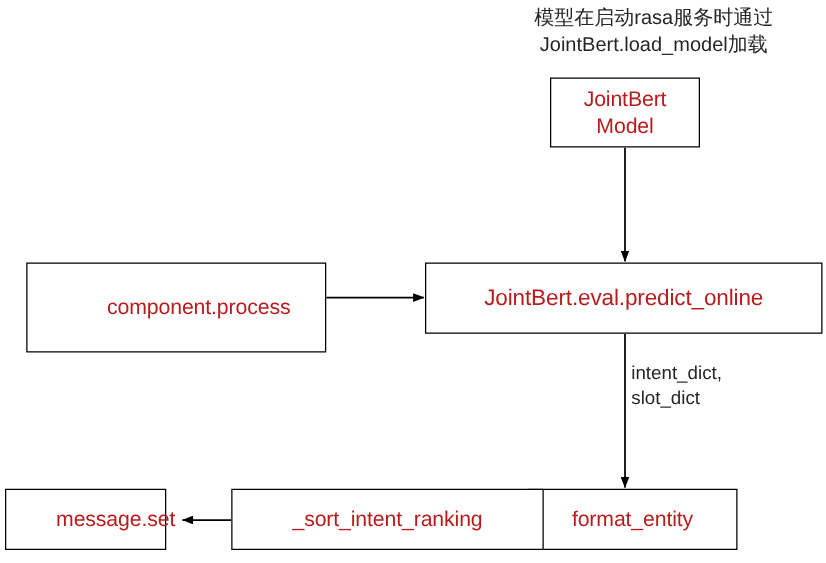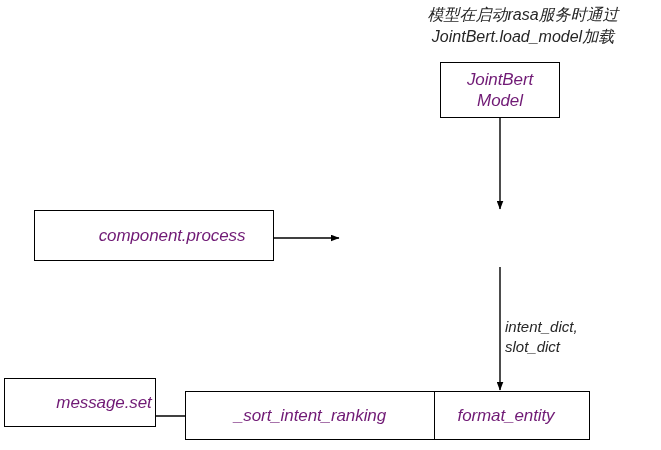--- a/index.html
+++ b/index.html
@@ -11,40 +11,39 @@
     width: 661px;
     height: 450px;
     font-family: "Liberation Sans", "DejaVu Sans", sans-serif;
     color: #1a1a1a;
     overflow: hidden;
   }
   #canvas {
     position: relative;
     width: 661px;
     height: 450px;
-    font-style: italic;
   }
   #edges {
     position: absolute;
     left: 0;
     top: 0;
     width: 661px;
     height: 450px;
     pointer-events: none;
   }
   .node {
     position: absolute;
     box-sizing: border-box;
     border: 1.4px solid #000000;
     background: #ffffff;
     display: flex;
     align-items: center;
     justify-content: center;
     text-align: center;
-    color: #701a75;
+    color: #b91c1c;
     font-size: 17px;
     line-height: 1.25;
     white-space: pre-line;
     letter-spacing: -0.1px;
     z-index: 2;
   }
   .edge-label {
     position: absolute;
     color: #262626;
     font-size: 15px;
@@ -58,30 +57,30 @@
     color: #262626;
     font-size: 16px;
     line-height: 1.35;
     text-align: center;
     white-space: pre-line;
     z-index: 3;
   }
 
   
   #node-jointbert-model   { left: 440px; top: 62px;  width: 120px; height: 56px; }
-  #node-component-process { left: 34px;  top: 210px; width: 240px; height: 51px; padding-left: 36px; }
+  #node-component-process { left: 21px;  top: 210px; width: 240px; height: 72px; padding-left: 36px; }
   #node-predict-online    { left: 340px; top: 210px; width: 318px; height: 57px; font-size: 18px; }
   #node-format-entity     { left: 422px; top: 391px; width: 168px; height: 49px; }
   #node-sort-intent       { left: 185px; top: 391px; width: 250px; height: 49px; }
-  #node-message-set       { left: 4px;   top: 378px; width: 152px; height: 49px; padding-left: 48px; }
+  #node-message-set       { left: 4px;   top: 391px; width: 129px; height: 49px; padding-left: 48px; }
 
   
   #caption-load-model { left: 378px; top: 4px;   width: 290px; }
   #label-predict-pass { left: 513px; top: 127px; width: 64px;  }
-  #label-dicts        { left: 505px; top: 289px; width: 120px; text-align: left; margin-top: 28px; }
+  #label-dicts        { left: 505px; top: 289px; width: 120px; text-align: left; }
 </style>
 </head>
 <body>
 
 <div id="canvas">
 
   <svg id="edges" viewBox="0 0 661 450" width="661" height="450">
     <defs>
       <marker id="arrowhead" markerWidth="9" markerHeight="7" refX="8.5" refY="3.5" orient="auto" markerUnits="userSpaceOnUse">
         <path d="M0,0 L9,3.5 L0,7 z" fill="#000000"></path>
@@ -101,20 +100,21 @@
 
   <div class="caption" id="caption-load-model">模型在启动rasa服务时通过
 JointBert.load_model加载</div>
 
   <div class="node" id="node-jointbert-model">JointBert
 Model</div>
 
 
   <div class="node" id="node-component-process">component.process</div>
 
+  <div class="node" id="node-predict-online">JointBert.eval.predict_online</div>
 
   <div class="edge-label" id="label-dicts">intent_dict,
 slot_dict</div>
 
   <div class="node" id="node-format-entity">format_entity</div>
 
   <div class="node" id="node-sort-intent">_sort_intent_ranking</div>
 
   <div class="node" id="node-message-set">message.set</div>
 

